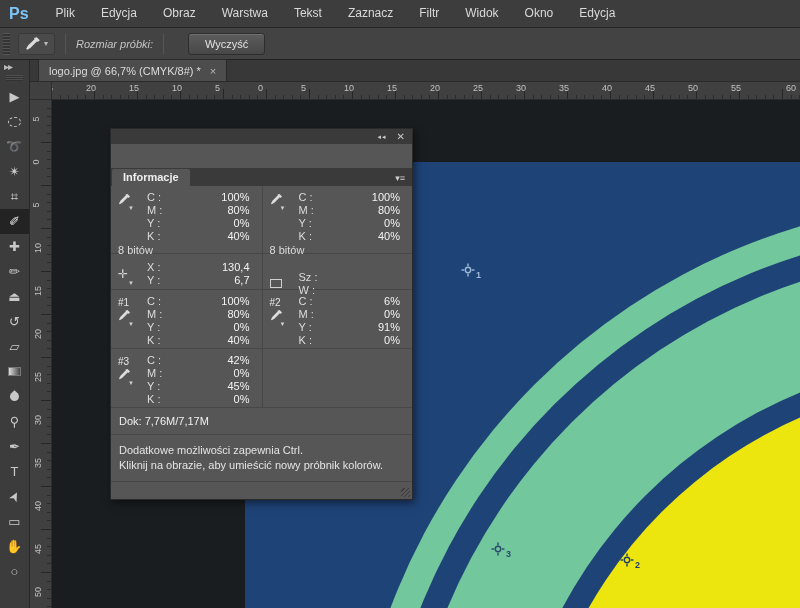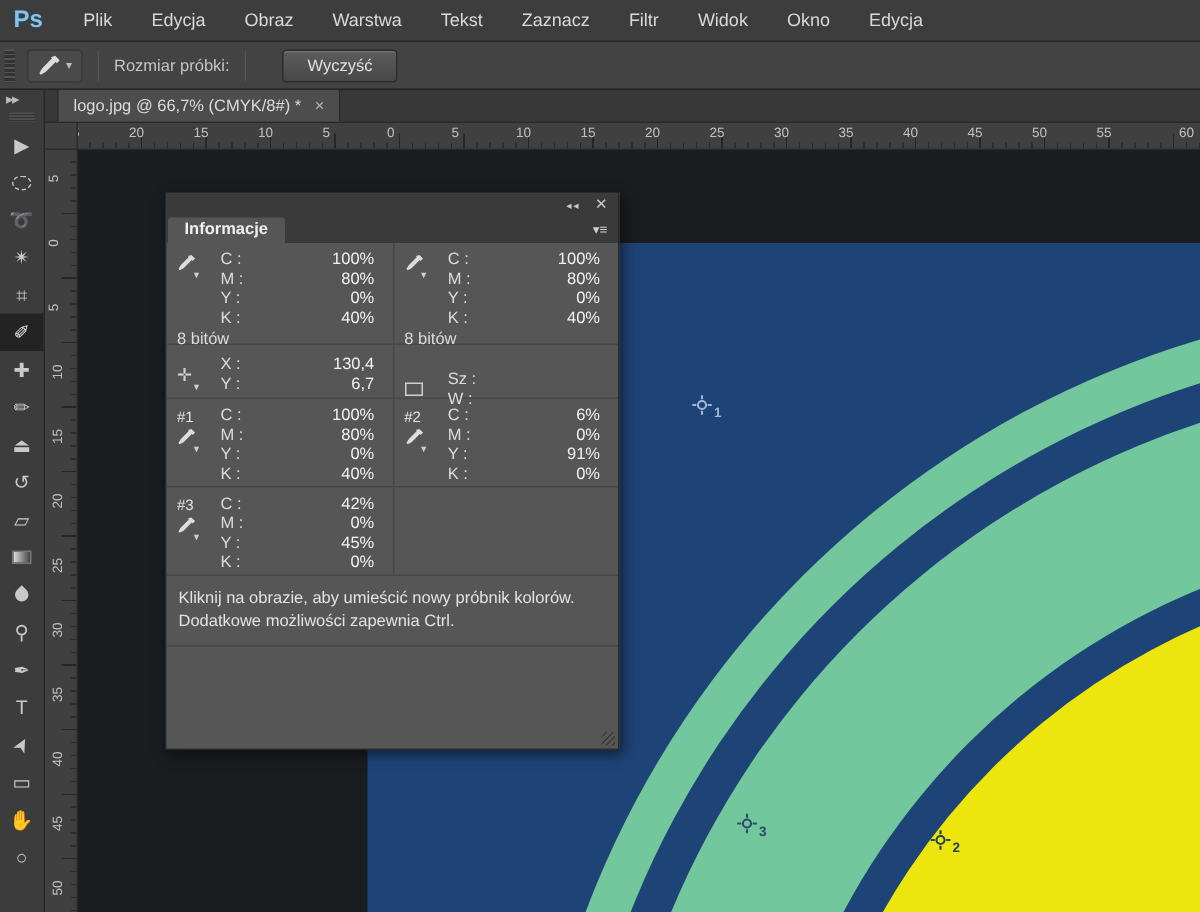--- a/index.html
+++ b/index.html
@@ -15,21 +15,21 @@
   
   .options-bar { height:32px; background:#434343; border-bottom:1px solid #222;
     display:flex; align-items:center; color:#cfcfcf; font-size:11px; }
   .grip-v { width:7px; height:22px; margin-left:3px;
     background:repeating-linear-gradient(to bottom,#555 0 1px,#333 1px 3px); }
   .tool-chip { display:flex; align-items:center; gap:3px; padding:2px 6px; margin-left:8px;
     border:1px solid #383838; border-radius:3px; background:#4a4a4a; }
   .tool-chip svg { display:block; }
   .caret-down { font-size:8px; color:#bbb; }
   .opt-sep { width:1px; height:20px; background:#333; border-right:1px solid #555; margin:0 10px; }
-  .opt-label { color:#c5c5c5; }
+  .opt-label { color:#c5c5c5;font-style:italic; }
   .dropdown { display:flex; align-items:center; gap:8px; margin-left:8px; padding:3px 6px 3px 10px;
     background:#3a3a3a; border:1px solid #2c2c2c; border-radius:3px; color:#e0e0e0;
     box-shadow:inset 0 1px 2px rgba(0,0,0,.4); min-width:150px; justify-content:space-between; }
   .updown { display:flex; flex-direction:column; line-height:5px; font-size:6px; color:#bbb; }
   .push-button { margin-left:14px; padding:4px 16px; font-size:11px; color:#e2e2e2;
     background:linear-gradient(#5d5d5d,#474747); border:1px solid #2d2d2d; border-radius:3px;
     box-shadow:inset 0 1px 0 rgba(255,255,255,.12); }
 
   
   .workspace { display:flex; height:548px; }
@@ -89,21 +89,21 @@
   .sampler-marker .num { position:absolute; left:15px; top:7px; font-size:9px; font-weight:bold; }
 
   
   .panel { position:absolute; left:110px; top:128px; width:303px; height:372px; z-index:20;
     border:1px solid #2a2a2a; box-shadow:2px 3px 8px rgba(0,0,0,.5); background:#565656;
     display:flex; flex-direction:column; font-size:11px; color:#e6e6e6; }
   .panel-drag { height:15px; background:#3a3a3a; display:flex; align-items:center;
     justify-content:flex-end; gap:10px; padding:0 7px; color:#c9c9c9; flex:none; }
   .panel-drag .collapse { font-size:7px; letter-spacing:1px; }
   .panel-drag .close { font-size:10px; }
-  .panel-tabs { height:18px; background:#3a3a3a; display:flex; align-items:flex-end; flex:none; }
+  .panel-tabs { height:18px; background:#3a3a3a; display:flex; align-items:flex-end; flex:none;margin-top:24px; }
   .panel-tab { background:#565656; color:#efefef; font-weight:bold; font-size:11px;
     padding:2px 11px 3px; border-radius:2px 2px 0 0; margin-left:1px; }
   .panel-menu { margin-left:auto; color:#cfcfcf; font-size:9px; padding:0 7px 3px; }
   .panel-body { flex:1; display:flex; flex-direction:column; }
 
   .sec { display:flex; border-bottom:1px solid #474747; position:relative; }
   .sec .half { width:50%; padding:5px 0 3px; position:relative; }
   .sec .half + .half { border-left:1px solid #474747; }
 
   .blk { position:relative; min-height:100%; }
@@ -532,23 +532,24 @@
               <div class="cv-row">
                 <span class="cl">K :</span>
                 <span class="cv">0%</span>
               </div>
             </div>
           </div>
       </div>
       <div class="half"></div>
     </div>
 
+    <div class="doc-row">Dok: 7,76M/7,17M</div>
 
     <div class="hint-row">
+      <div>Dodatkowe możliwości zapewnia Ctrl.</div>
       <div>Kliknij na obrazie, aby umieścić nowy próbnik kolorów.</div>
-      <div>Dodatkowe możliwości zapewnia Ctrl.</div>
     </div>
 
     <div class="panel-fill">
       <div class="grip-corner"></div>
     </div>
   </div>
 </div>
 
 </body></html>

